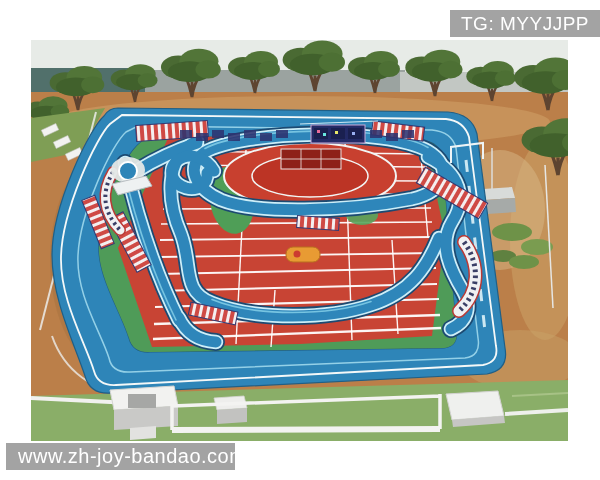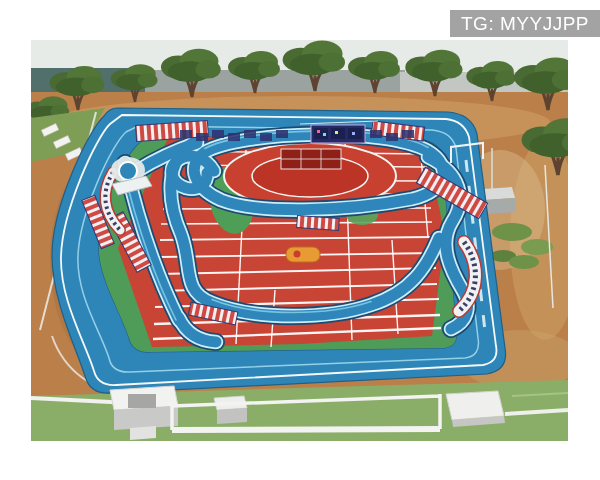--- a/index.html
+++ b/index.html
@@ -284,13 +284,16 @@
         <polygon points="452,420 504,416 505,423 453,427" fill="#c6c6c4"></polygon>
       </g>
       <path d="M 512,396 L 568,393" stroke="#a7c286" stroke-width="2" fill="none"></path>
     </g>
   </g>
 </svg>
 
   <div class="wm wm-tr">
     <span>TG: MYYJJPP</span>
   </div>
+  <div class="wm wm-bl">
+    <span>www.zh-joy-bandao.com</span>
+  </div>
 </div>
 
 </body></html>

